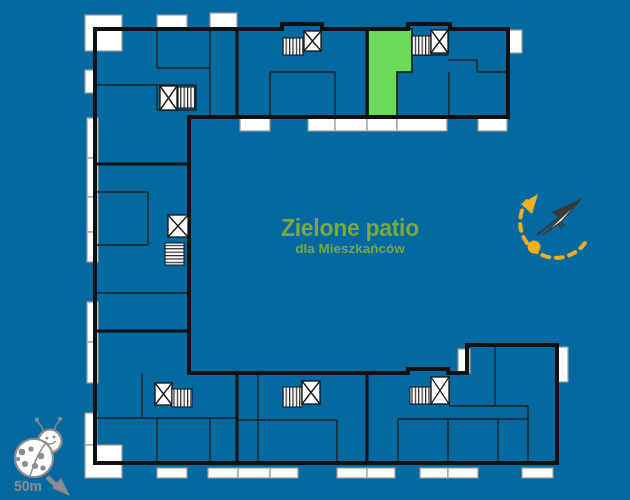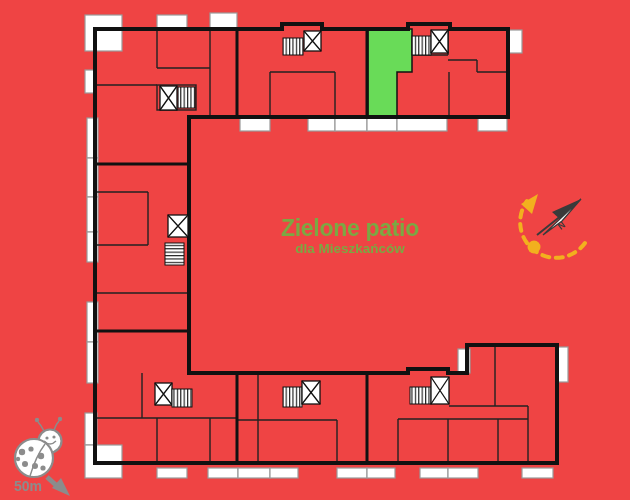--- a/index.html
+++ b/index.html
@@ -1,19 +1,19 @@
 <!DOCTYPE html>
 <html><head>
 <meta charset="utf-8">
 <style>
   html,body{margin:0;padding:0;background:#ffffff;}
   .canvas{
     position:relative;
     width:630px;height:500px;
-    background:#ef4444;
+    background:#0369a1;
     font-family:"Liberation Sans", sans-serif;
     overflow:hidden;
   }
   svg text{font-family:"Liberation Sans", sans-serif;}
   .patio-title{font-size:23px;font-weight:bold;letter-spacing:-0.3px;}
   .patio-subtitle{font-size:13.5px;font-weight:bold;}
   .north-n{font-size:9px;font-weight:bold;fill:#3a3a3a;}
   .scale-label{font-size:14px;font-weight:bold;fill:#8C8C8C;}
   .balcony{fill:#ffffff;stroke:#9A9A9A;stroke-width:1.2;}
   .wall-outer{fill:none;stroke:#111111;stroke-width:4;stroke-linejoin:miter;}

